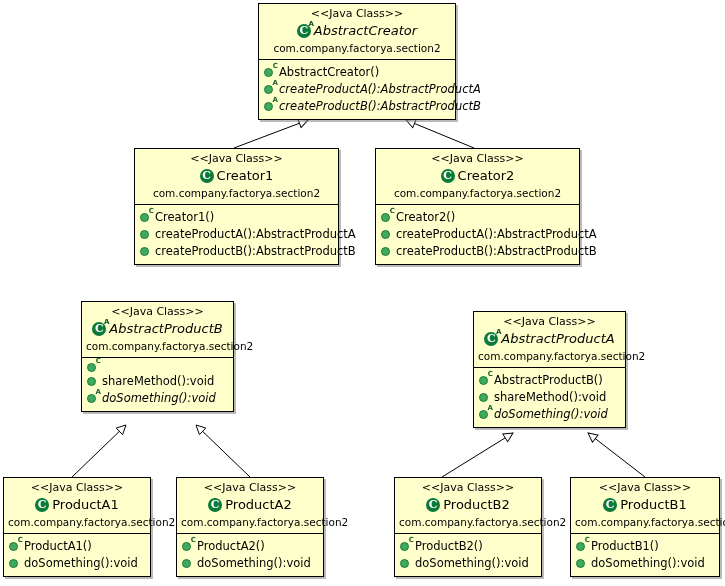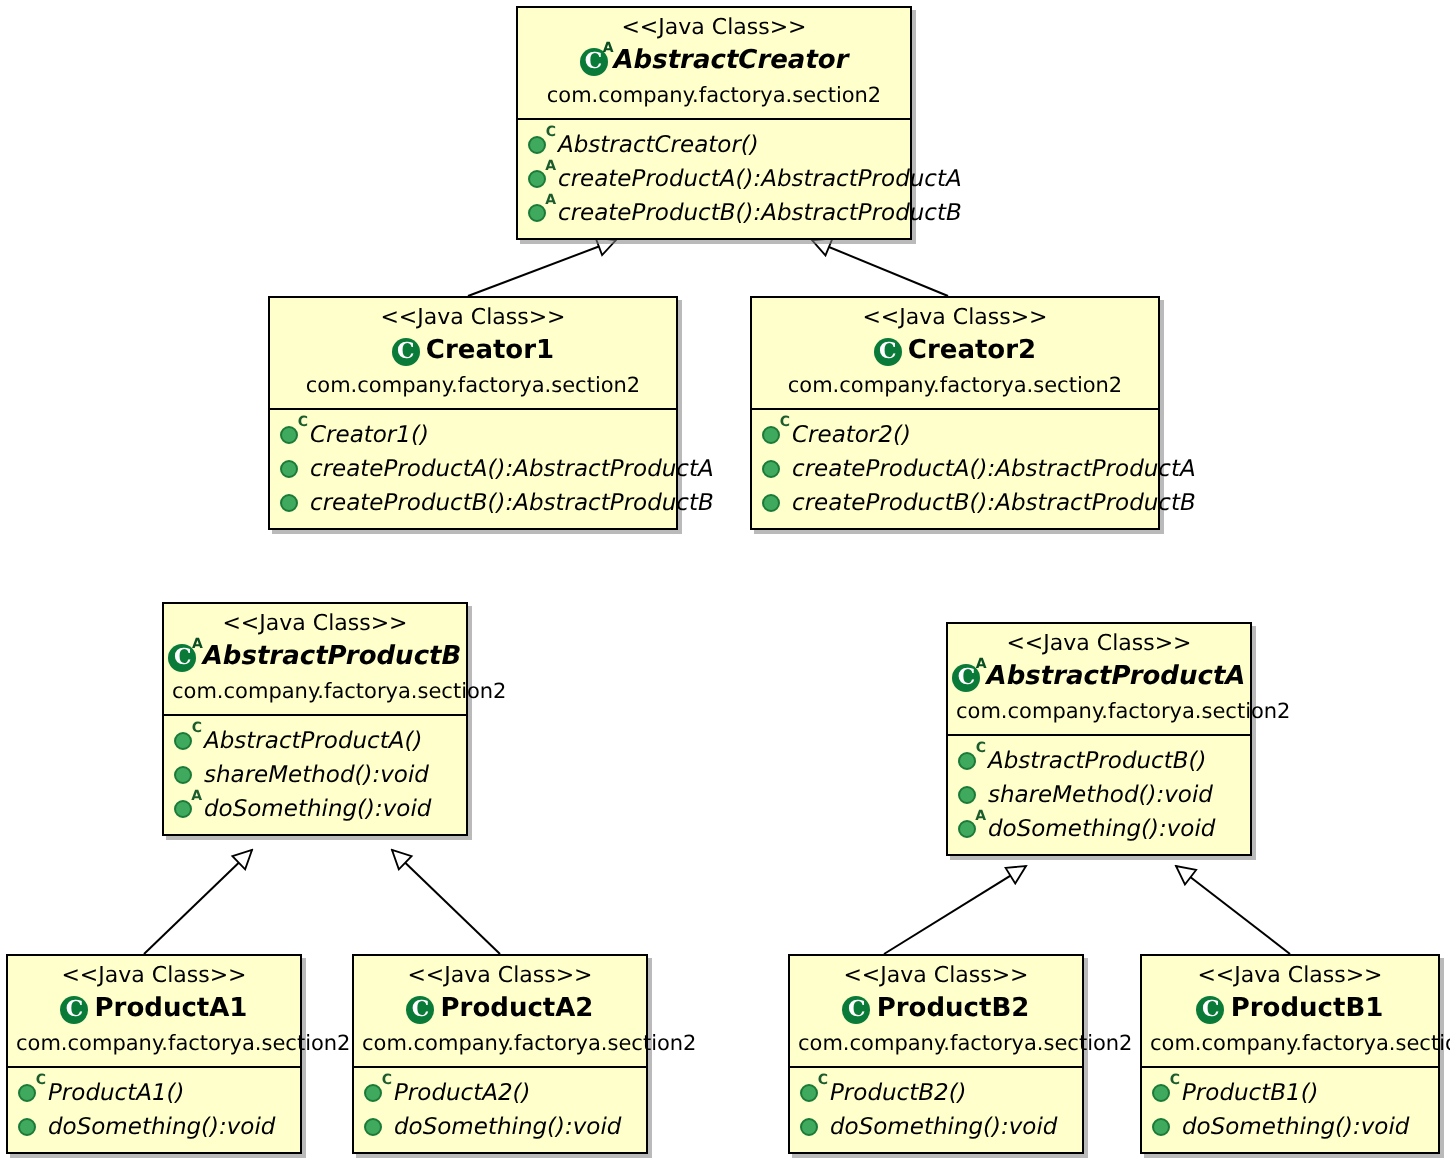--- a/index.html
+++ b/index.html
@@ -47,21 +47,21 @@
   .class-title-row {
     display: flex;
     align-items: center;
     justify-content: center;
     gap: 3px;
     line-height: 17px;
     margin-top: 1px;
   }
   .class-name {
     font-size: 13px;
-    font-weight: bold;
+    font-weight: normal;
     color: #000000;
     white-space: nowrap;
   }
   .class-name.abstract {
     font-style: italic;
   }
   .package-name {
     font-size: 10.5px;
     color: #000000;
     line-height: 14px;
@@ -74,21 +74,20 @@
   .member-row {
     display: flex;
     align-items: center;
     gap: 4px;
     line-height: 17px;
     white-space: nowrap;
   }
   .member-label {
     font-size: 11.5px;
     color: #000000;
-    font-style: italic;
   }
   .member-label.italic {
     font-style: italic;
   }
 
   
   .icon-class {
     position: relative;
     display: inline-block;
     width: 14px;
@@ -304,21 +303,20 @@
         <span class="class-name abstract">AbstractProductB</span>
       </div>
       <div class="package-name">com.company.factorya.section2</div>
     </div>
     <div class="uml-members">
       <div class="member-row">
         <span class="icon-member">
             <span class="ball"></span>
             <span class="sup">C</span>
           </span>
-        <span class="member-label">AbstractProductA()</span>
       </div>
       <div class="member-row">
         <span class="icon-member">
             <span class="ball"></span>
           </span>
         <span class="member-label">shareMethod():void</span>
       </div>
       <div class="member-row">
         <span class="icon-member">
             <span class="ball"></span>

